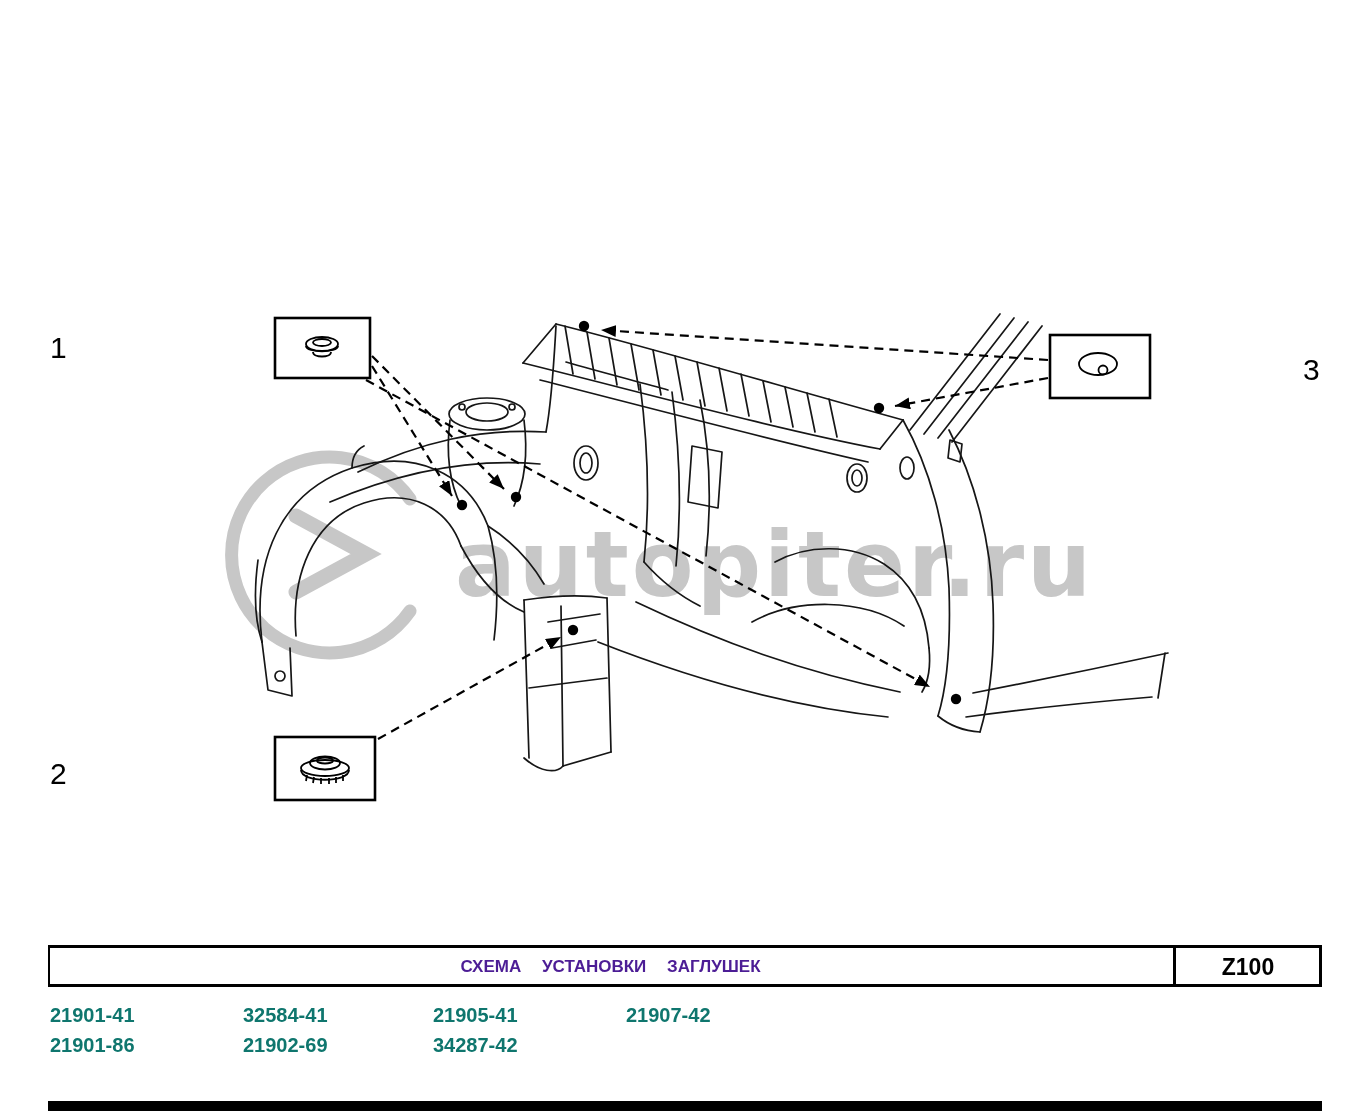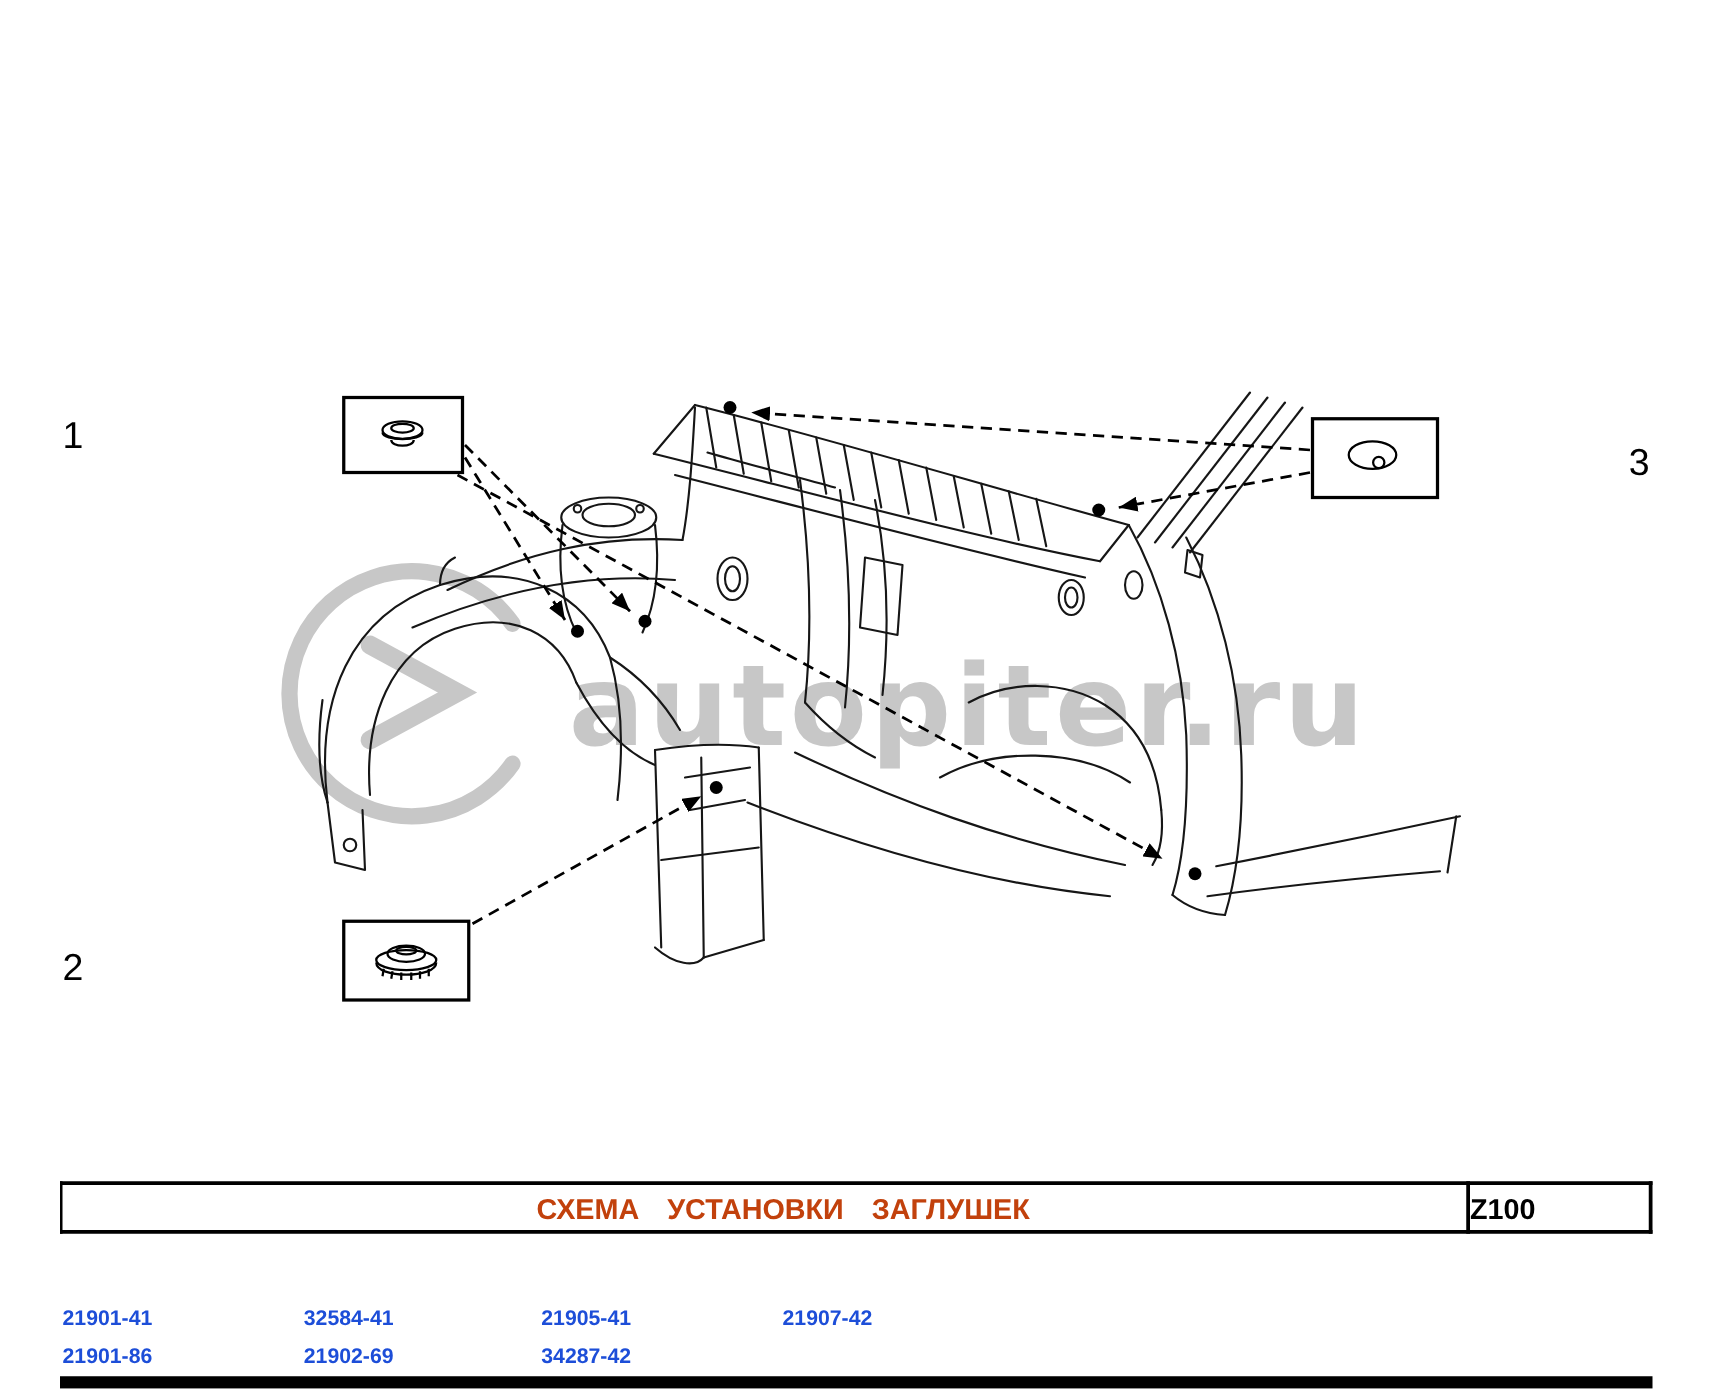--- a/index.html
+++ b/index.html
@@ -12,25 +12,25 @@
   .arrow{stroke:#000;stroke-width:2.2;fill:none;stroke-dasharray:9 6;}
   .dot{fill:#000;stroke:none;}
   .cbox{fill:#fff;stroke:#000;stroke-width:2.6;}
   .icon{stroke:#000;stroke-width:1.8;fill:none;}
   .num{font-size:30px;fill:#000;font-family:"Liberation Sans",sans-serif;}
   .wmtext{font-size:90px;font-weight:bold;letter-spacing:3px;
           font-family:"DejaVu Sans",sans-serif;}
   
   .hline,.vline,.bottombar{position:absolute;background:#000;}
   .tbl-title{position:absolute;left:48px;top:950px;width:1125px;height:34px;
-             text-align:center;font-size:23px;font-weight:bold;color:#c2410c;
-             line-height:34px;word-spacing:16px;padding-left:16px;}
+             text-align:center;font-size:17px;font-weight:bold;color:#4c1d95;
+             line-height:34px;word-spacing:16px;}
   .tbl-code{position:absolute;left:1176px;top:950px;width:144px;height:34px;
-            font-size:23px;font-weight:bold;color:#000;line-height:34px;}
-  .part{position:absolute;font-size:17px;font-weight:bold;color:#1d4ed8;line-height:26px;white-space:nowrap;margin-top:40px;}
+            text-align:center;font-size:23px;font-weight:bold;color:#000;line-height:34px;}
+  .part{position:absolute;font-size:20px;font-weight:bold;color:#0f766e;line-height:26px;white-space:nowrap;}
   .r1{top:1002px;} .r2{top:1032px;}
   .c1{left:50px;} .c2{left:243px;} .c3{left:433px;} .c4{left:626px;}
 </style>
 </head>
 <body>
 
 <div class="stage">
 
   <svg width="1370" height="1111" viewBox="0 0 1370 1111">
     <defs>

